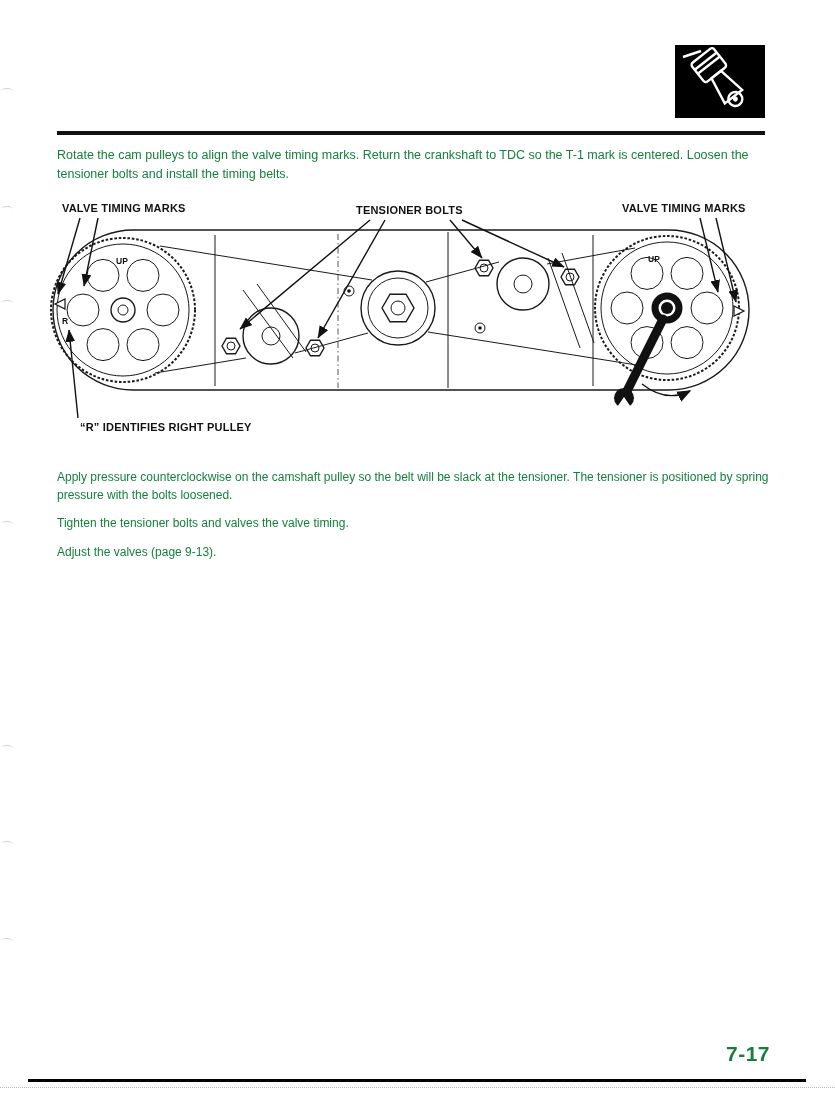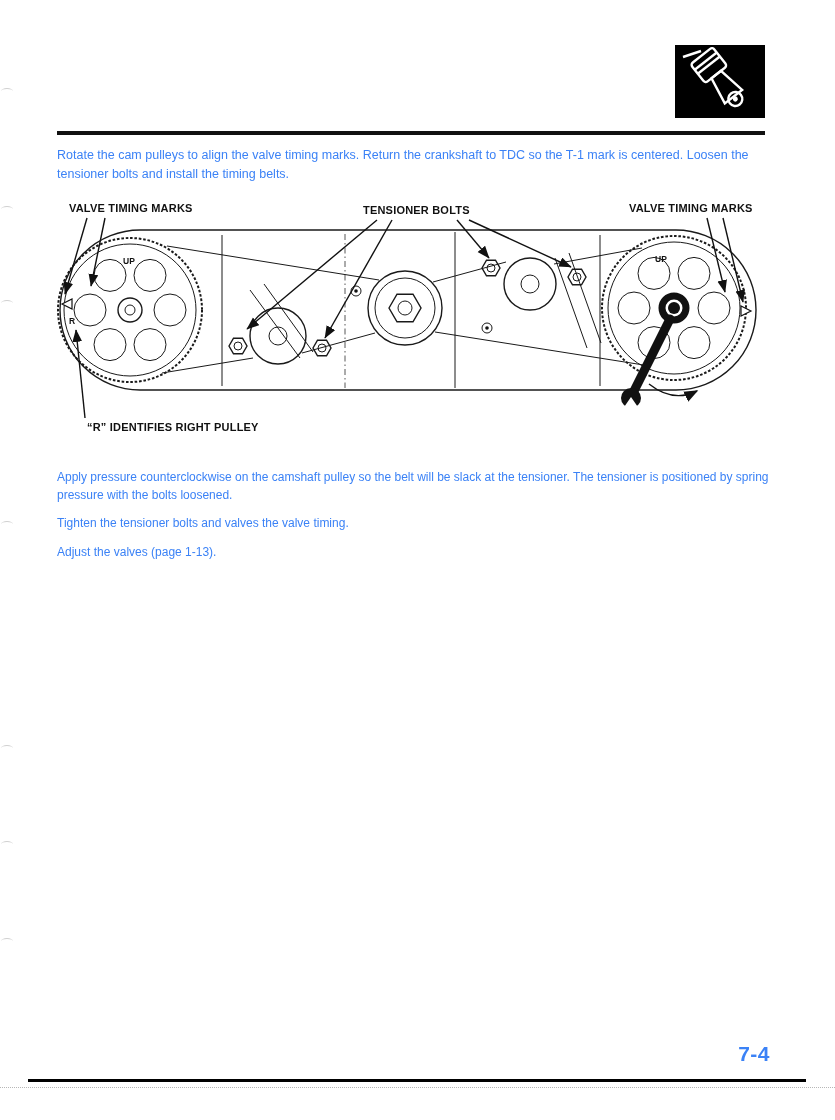--- a/index.html
+++ b/index.html
@@ -1,36 +1,36 @@
 <!DOCTYPE html>
 <html><head>
 <meta charset="utf-8">
 <style>
   html,body{margin:0;padding:0;background:#e8e8e8;}
   .page{
     position:relative;
     width:835px;height:1120px;
     background:#ffffff;
     font-family:"Liberation Sans", sans-serif;
-    color:#3b82f6;
+    color:#15803d;
     overflow:hidden;
   }
   .icon-box{
     position:absolute;left:675px;top:45px;width:90px;height:73px;
     background:#000;
   }
   .top-rule{
     position:absolute;left:57px;top:131px;width:708px;height:4px;background:#111;
   }
   .intro{
     position:absolute;left:57px;top:146px;width:714px;
     font-size:12.5px;line-height:1.5;margin:0;
   }
   .figure{
-    position:absolute;left:57px;top:198px;width:710px;height:245px;
+    position:absolute;left:50px;top:198px;width:710px;height:245px;
   }
   .figure svg{display:block;}
   .lbl{font-family:"Liberation Sans",sans-serif;font-size:11px;font-weight:bold;fill:#111;letter-spacing:.2px;}
   .sm{font-family:"Liberation Sans",sans-serif;font-size:8.5px;font-weight:bold;fill:#111;}
   .ln{fill:none;stroke:#1a1a1a;stroke-width:1.4;}
   .thin{fill:none;stroke:#1a1a1a;stroke-width:1;}
   .teeth{fill:none;stroke:#1a1a1a;stroke-width:2;stroke-dasharray:2.6 1.8;}
   .arr{stroke:#111;stroke-width:1.4;fill:none;}
   .dash{fill:none;stroke:#444;stroke-width:.9;stroke-dasharray:6 3 1.5 3;}
   .body-para{
@@ -208,20 +208,20 @@
         <line x1="412" y1="22" x2="514" y2="69" class="arr" marker-end="url(#ah)"></line>
         <line x1="650" y1="20" x2="668" y2="94" class="arr" marker-end="url(#ah)"></line>
         <line x1="666" y1="20" x2="686" y2="104" class="arr" marker-end="url(#ah)"></line>
         <line x1="28" y1="220" x2="19" y2="132" class="arr" marker-end="url(#ah)"></line>
       </g>
     </svg>
   </div>
 
   <p class="body-para p1">Apply pressure counterclockwise on the camshaft pulley so the belt will be slack at the tensioner. The tensioner is positioned by spring pressure with the bolts loosened.</p>
   <p class="body-para p2">Tighten the tensioner bolts and valves the valve timing.</p>
-  <p class="body-para p3">Adjust the valves (page 1-13).</p>
-
-  <div class="page-number">7-4</div>
+  <p class="body-para p3">Adjust the valves (page 9-13).</p>
+
+  <div class="page-number">7-17</div>
 
   <div class="bottom-rule"></div>
   <div class="bottom-noise"></div>
 
 </div>
 
 </body></html>

